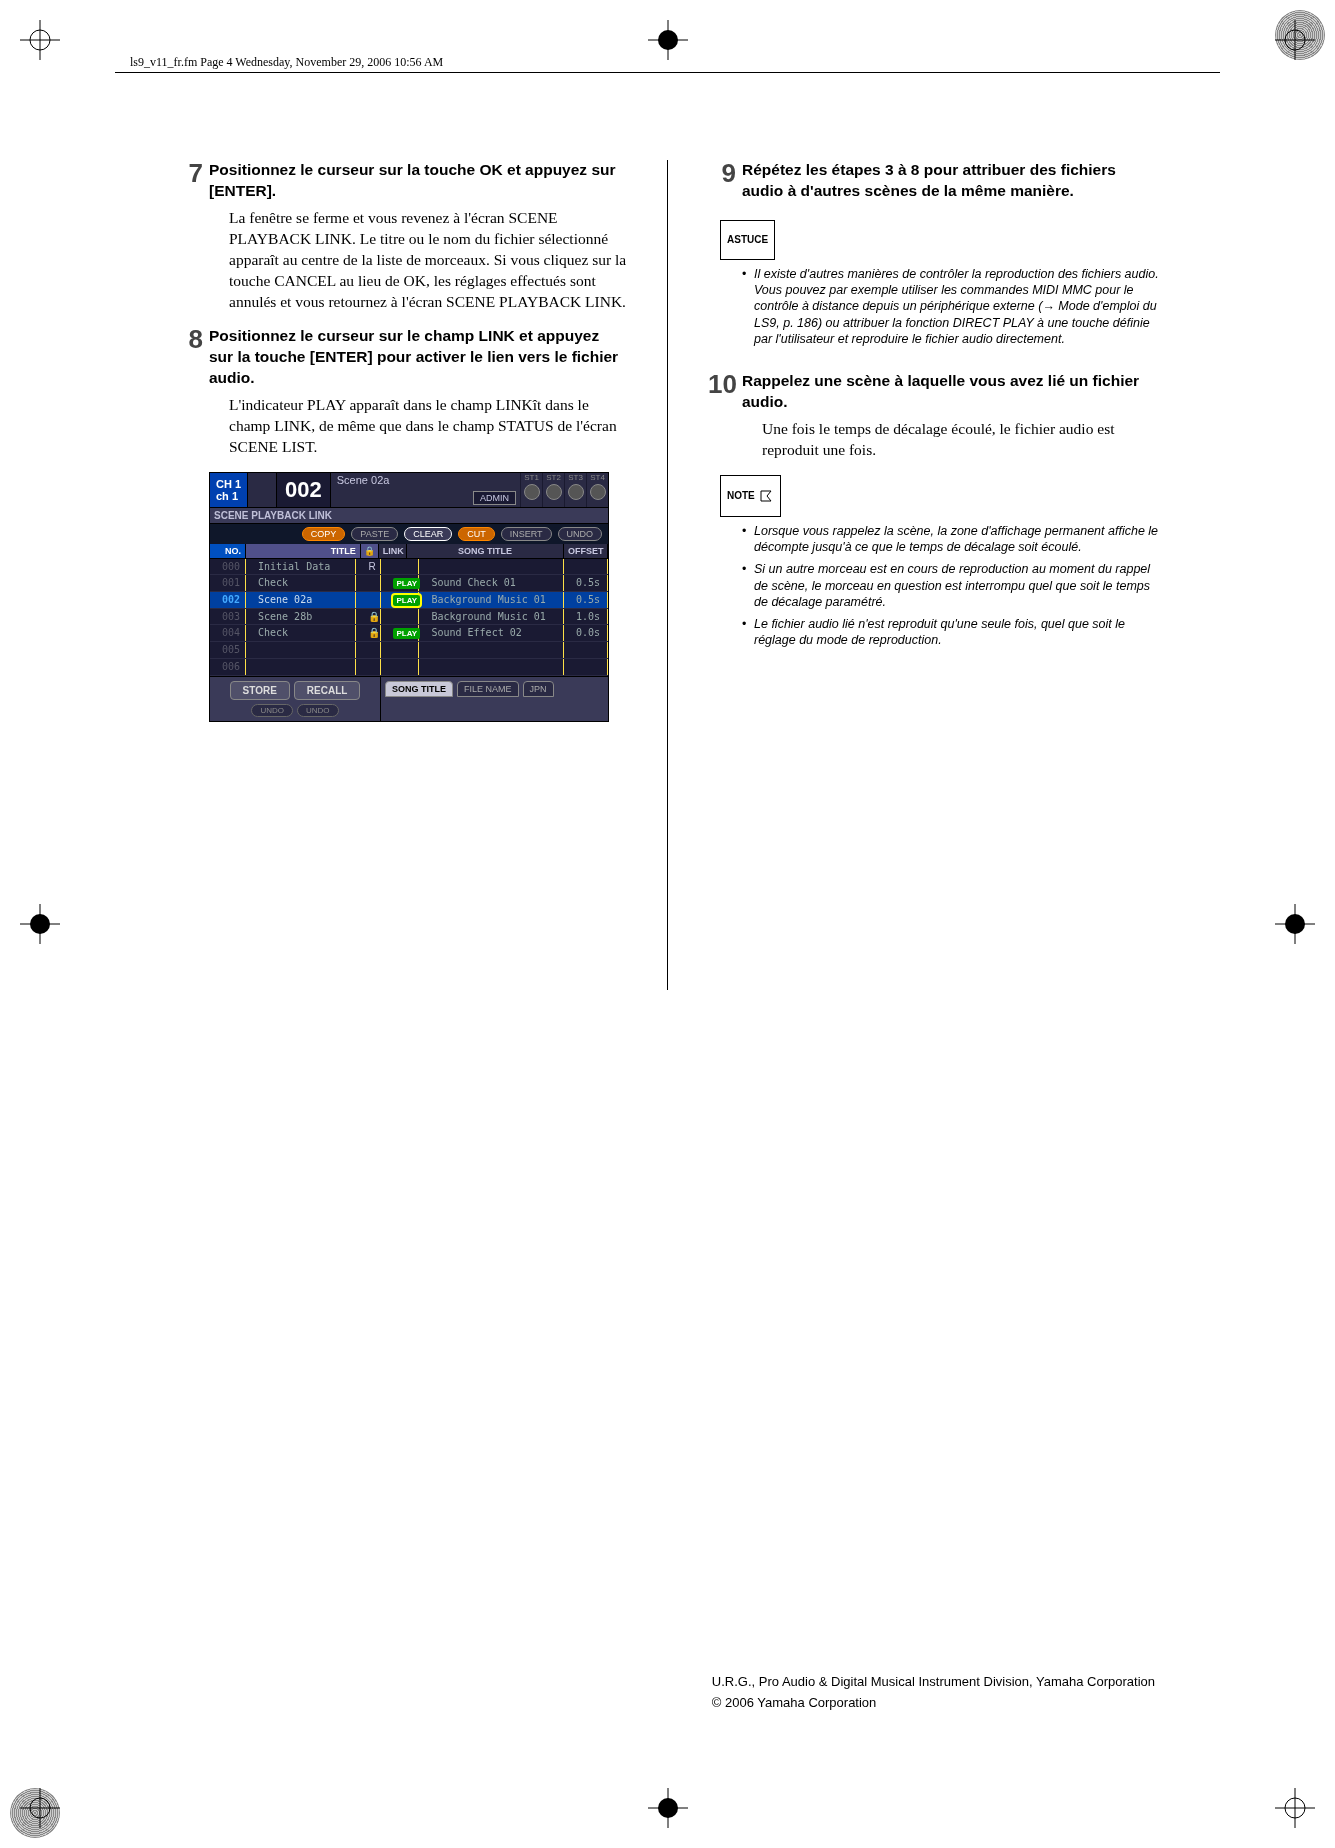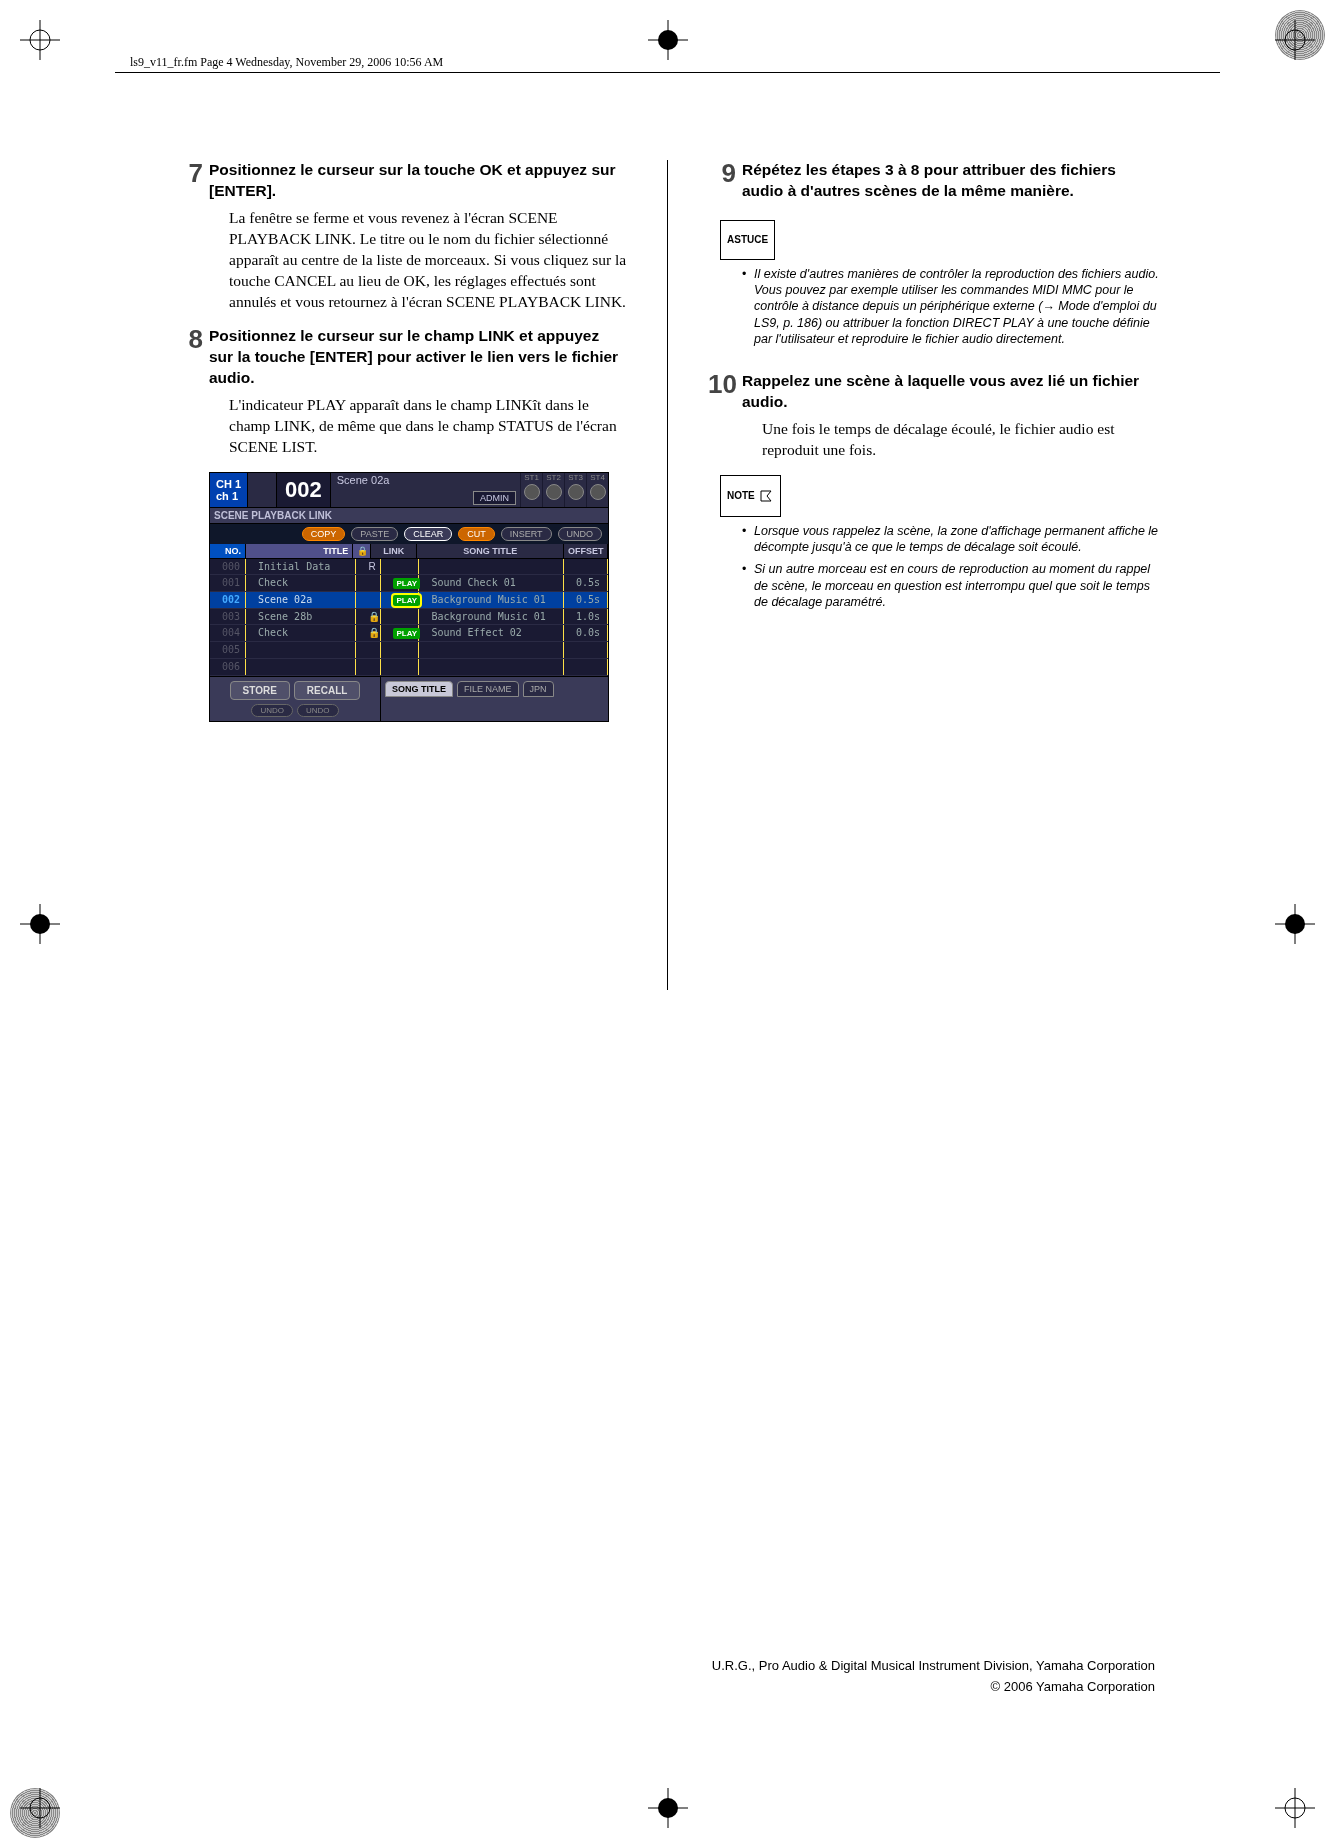--- a/index.html
+++ b/index.html
@@ -239,21 +239,21 @@
     display: flex;
     font-size: 9px;
     font-weight: bold;
     background: #2a2a44;
     border-bottom: 1px solid #000;
   }
   .ss-hdrrow > div { padding: 2px 4px; border-right: 1px solid #000; }
   .ss-no { width: 36px; background: #0050c0; color: #fff; text-align: right; }
   .ss-title { flex: 1; text-align: right; background: #50508a; color: #fff; }
   .ss-lock { width: 18px; text-align: center; background: #50508a; }
-  .ss-link { width: 46px; text-align: center; }
+  .ss-link { width: 28px; text-align: center; }
   .ss-song { flex: 1.4; text-align: center; }
   .ss-off { width: 44px; text-align: center; }
   .ss-body { background: #1a1a33; }
   .ss-row { display: flex; font-size: 10px; border-bottom: 1px solid #2a2a44; }
   .ss-row > div { padding: 2px 12px; border-right: 1px solid #fde047; }
   .ss-row .c-no { width: 36px; color: #556; font-family: monospace; }
   .ss-row .c-title { flex: 1; font-family: monospace; color: #9aa; }
   .ss-row .c-lock { width: 18px; text-align: center; }
   .ss-row .c-link { width: 38px; text-align: center; }
   .ss-row .c-song { flex: 1.4; font-family: monospace; color: #9aa; }
@@ -316,23 +316,23 @@
     padding: 2px 6px;
     border: 1px solid #888;
     border-radius: 4px 4px 0 0;
     background: #2a2a44;
     color: #aaa;
   }
   .ss-tab.on { background: #c8c8d8; color: #000; font-weight: bold; }
 
   .footer {
     position: absolute;
-    bottom: 150px;
+    bottom: 134px;
     right: 180px;
-    text-align: right;
+    text-align: left;
     font-family: Arial, sans-serif;
     font-size: 13px;
     line-height: 1.6;
   }
 </style>
 </head>
 <body>
 
 <div class="corner-disc tr"></div>
 <div class="corner-disc bl"></div>
@@ -547,20 +547,21 @@
 
     <span class="note-badge">
       <span>NOTE</span>
       <svg class="note-flag" width="14" height="12">
           <path d="M1 1 L11 1 L7 6 L11 11 L1 11 Z" fill="none" stroke="#000" stroke-width="1"></path>
         </svg>
     </span>
     <ul class="note-list">
       <li>Lorsque vous rappelez la scène, la zone d'affichage permanent affiche le décompte jusqu'à ce que le temps de décalage soit écoulé.</li>
       <li>Si un autre morceau est en cours de reproduction au moment du rappel de scène, le morceau en question est interrompu quel que soit le temps de décalage paramétré.</li>
+      <li>Le fichier audio lié n'est reproduit qu'une seule fois, quel que soit le réglage du mode de reproduction.</li>
     </ul>
 
   </div>
 </div>
 
 <div class="footer">
   <div>U.R.G., Pro Audio &amp; Digital Musical Instrument Division, Yamaha Corporation</div>
   <div>© 2006 Yamaha Corporation</div>
 </div>
 

